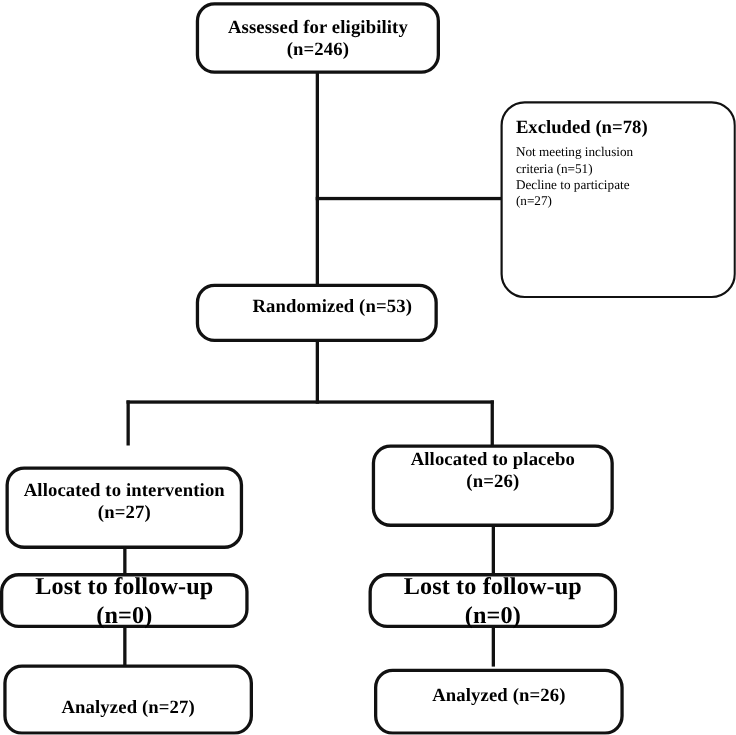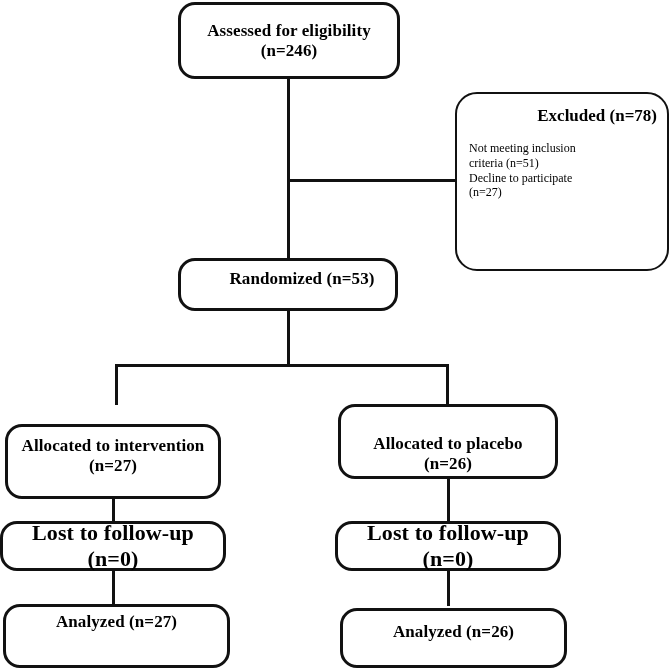--- a/index.html
+++ b/index.html
@@ -62,23 +62,23 @@
     letter-spacing: 0.1px;
   }
   .title.small {
     font-size: 22px;
   }
 
   
   .excl-head {
     font-weight: bold;
     font-size: 17px;
-    text-align: right;
+    text-align: left;
     line-height: 1.2;
-    margin-bottom: 15px;
+    margin-bottom: 5px;
   }
   .excl-body {
     font-weight: normal;
     font-size: 12px;
     line-height: 1.22;
     text-align: left;
   }
   .excl-inner {
     width: 100%;
     box-sizing: border-box;
@@ -103,21 +103,21 @@
   <div class="line v" style="left:446px; top:364px; height:41px;"></div>
 
   <div class="line v" style="left:112px; top:478px; height:45px;"></div>
 
   <div class="line v" style="left:112px; top:570px; height:36px;"></div>
 
   <div class="line v" style="left:447px; top:478px; height:45px;"></div>
 
   <div class="line v" style="left:447px; top:570px; height:36px;"></div>
 
-  <div class="node center-v" style="left:178px; top:2px; width:222px; height:77px;">
+  <div class="node center-v" style="left:178px; top:2px; width:222px; height:65px;">
     <div class="node-inner">
       <div class="title">
         <span>Assessed for eligibility</span><br>
         <span>(n=246)</span>
       </div>
     </div>
   </div>
 
   <div class="node thin top-v" style="left:455px; top:92px; width:214px; height:179px;">
     <div class="excl-inner">
@@ -140,42 +140,42 @@
   <div class="node top-v" style="left:5px; top:404px; width:216px; height:75px;margin-top:20px;">
     <div class="node-inner" style="padding-top:9px;">
       <div class="title">
         <span>Allocated to intervention</span><br>
         <span>(n=27)</span>
       </div>
     </div>
   </div>
 
   <div class="node top-v" style="left:338px; top:404px; width:220px; height:75px;">
-    <div class="node-inner" style="padding-top:27px;">
+    <div class="node-inner" style="padding-top:1px;">
       <div class="title">
         <span>Allocated to placebo</span><br>
         <span>(n=26)</span>
       </div>
     </div>
   </div>
 
   <div class="node center-v" style="left:0px; top:521px; width:226px; height:50px;">
     <div class="node-inner">
       <div class="title small">Lost to follow-up (n=0)</div>
     </div>
   </div>
 
   <div class="node center-v" style="left:335px; top:521px; width:226px; height:50px;">
     <div class="node-inner">
       <div class="title small">Lost to follow-up (n=0)</div>
     </div>
   </div>
 
   <div class="node top-v" style="left:3px; top:604px; width:227px; height:64px;">
-    <div class="node-inner" style="padding-top:5px;">
+    <div class="node-inner" style="padding-top:26px;">
       <div class="title">Analyzed (n=27)</div>
     </div>
   </div>
 
   <div class="node top-v" style="left:340px; top:608px; width:227px; height:60px;">
     <div class="node-inner" style="padding-top:11px;">
       <div class="title">Analyzed (n=26)</div>
     </div>
   </div>
 

